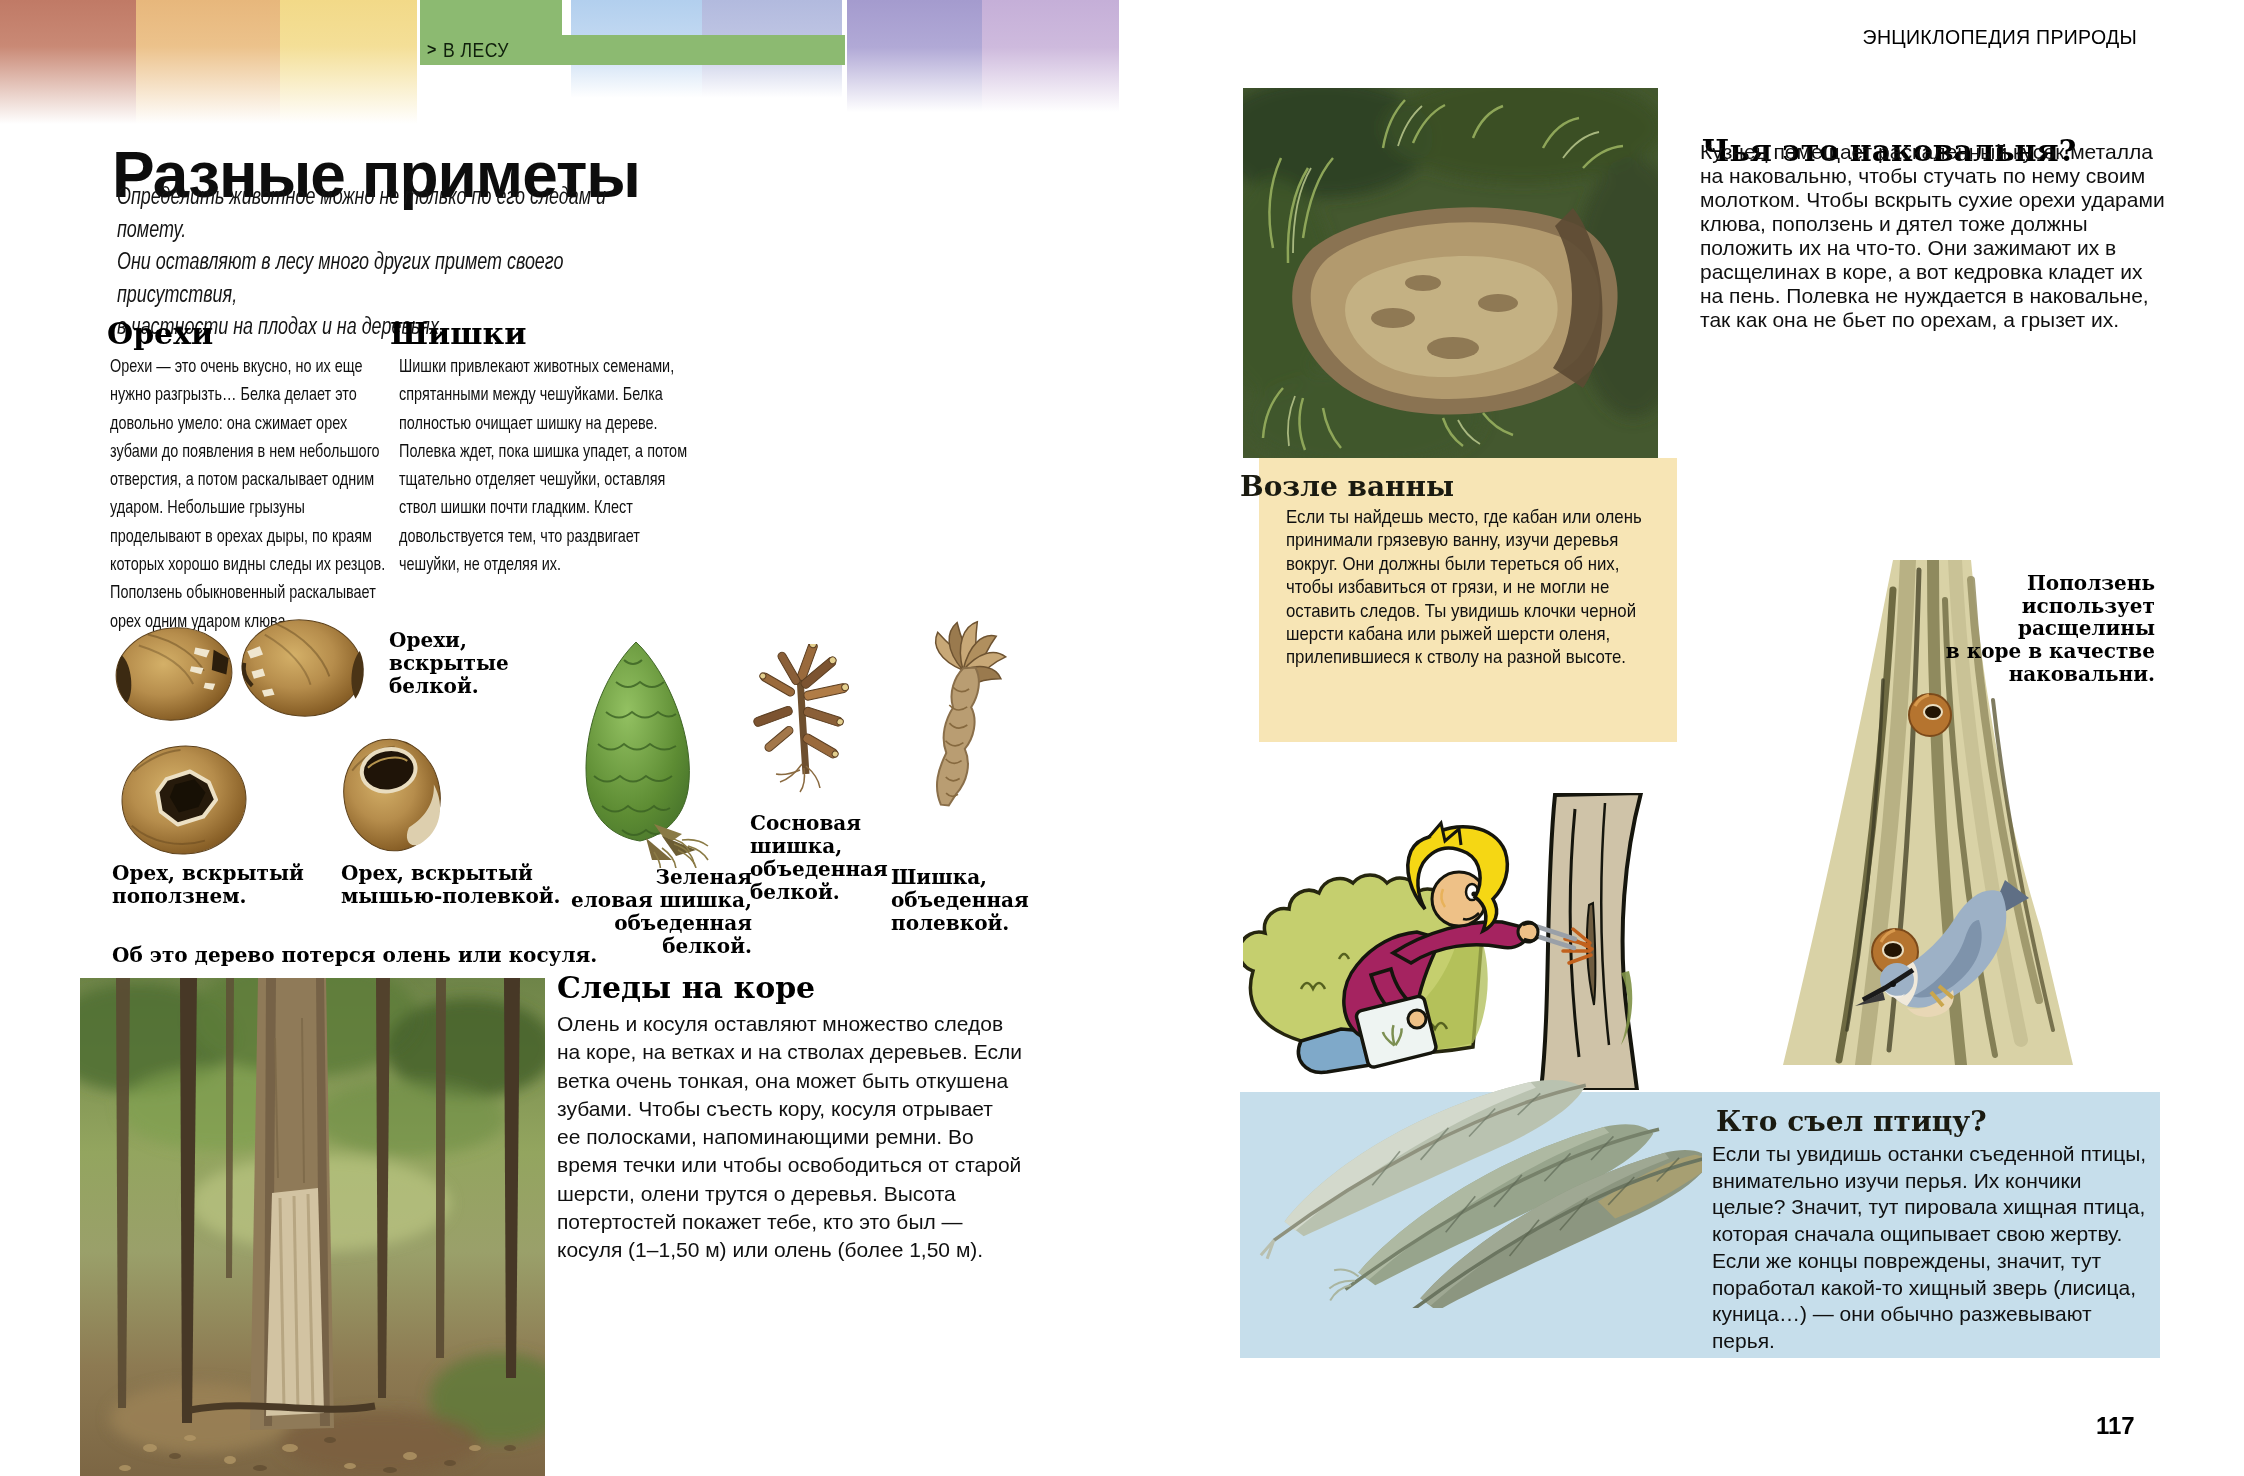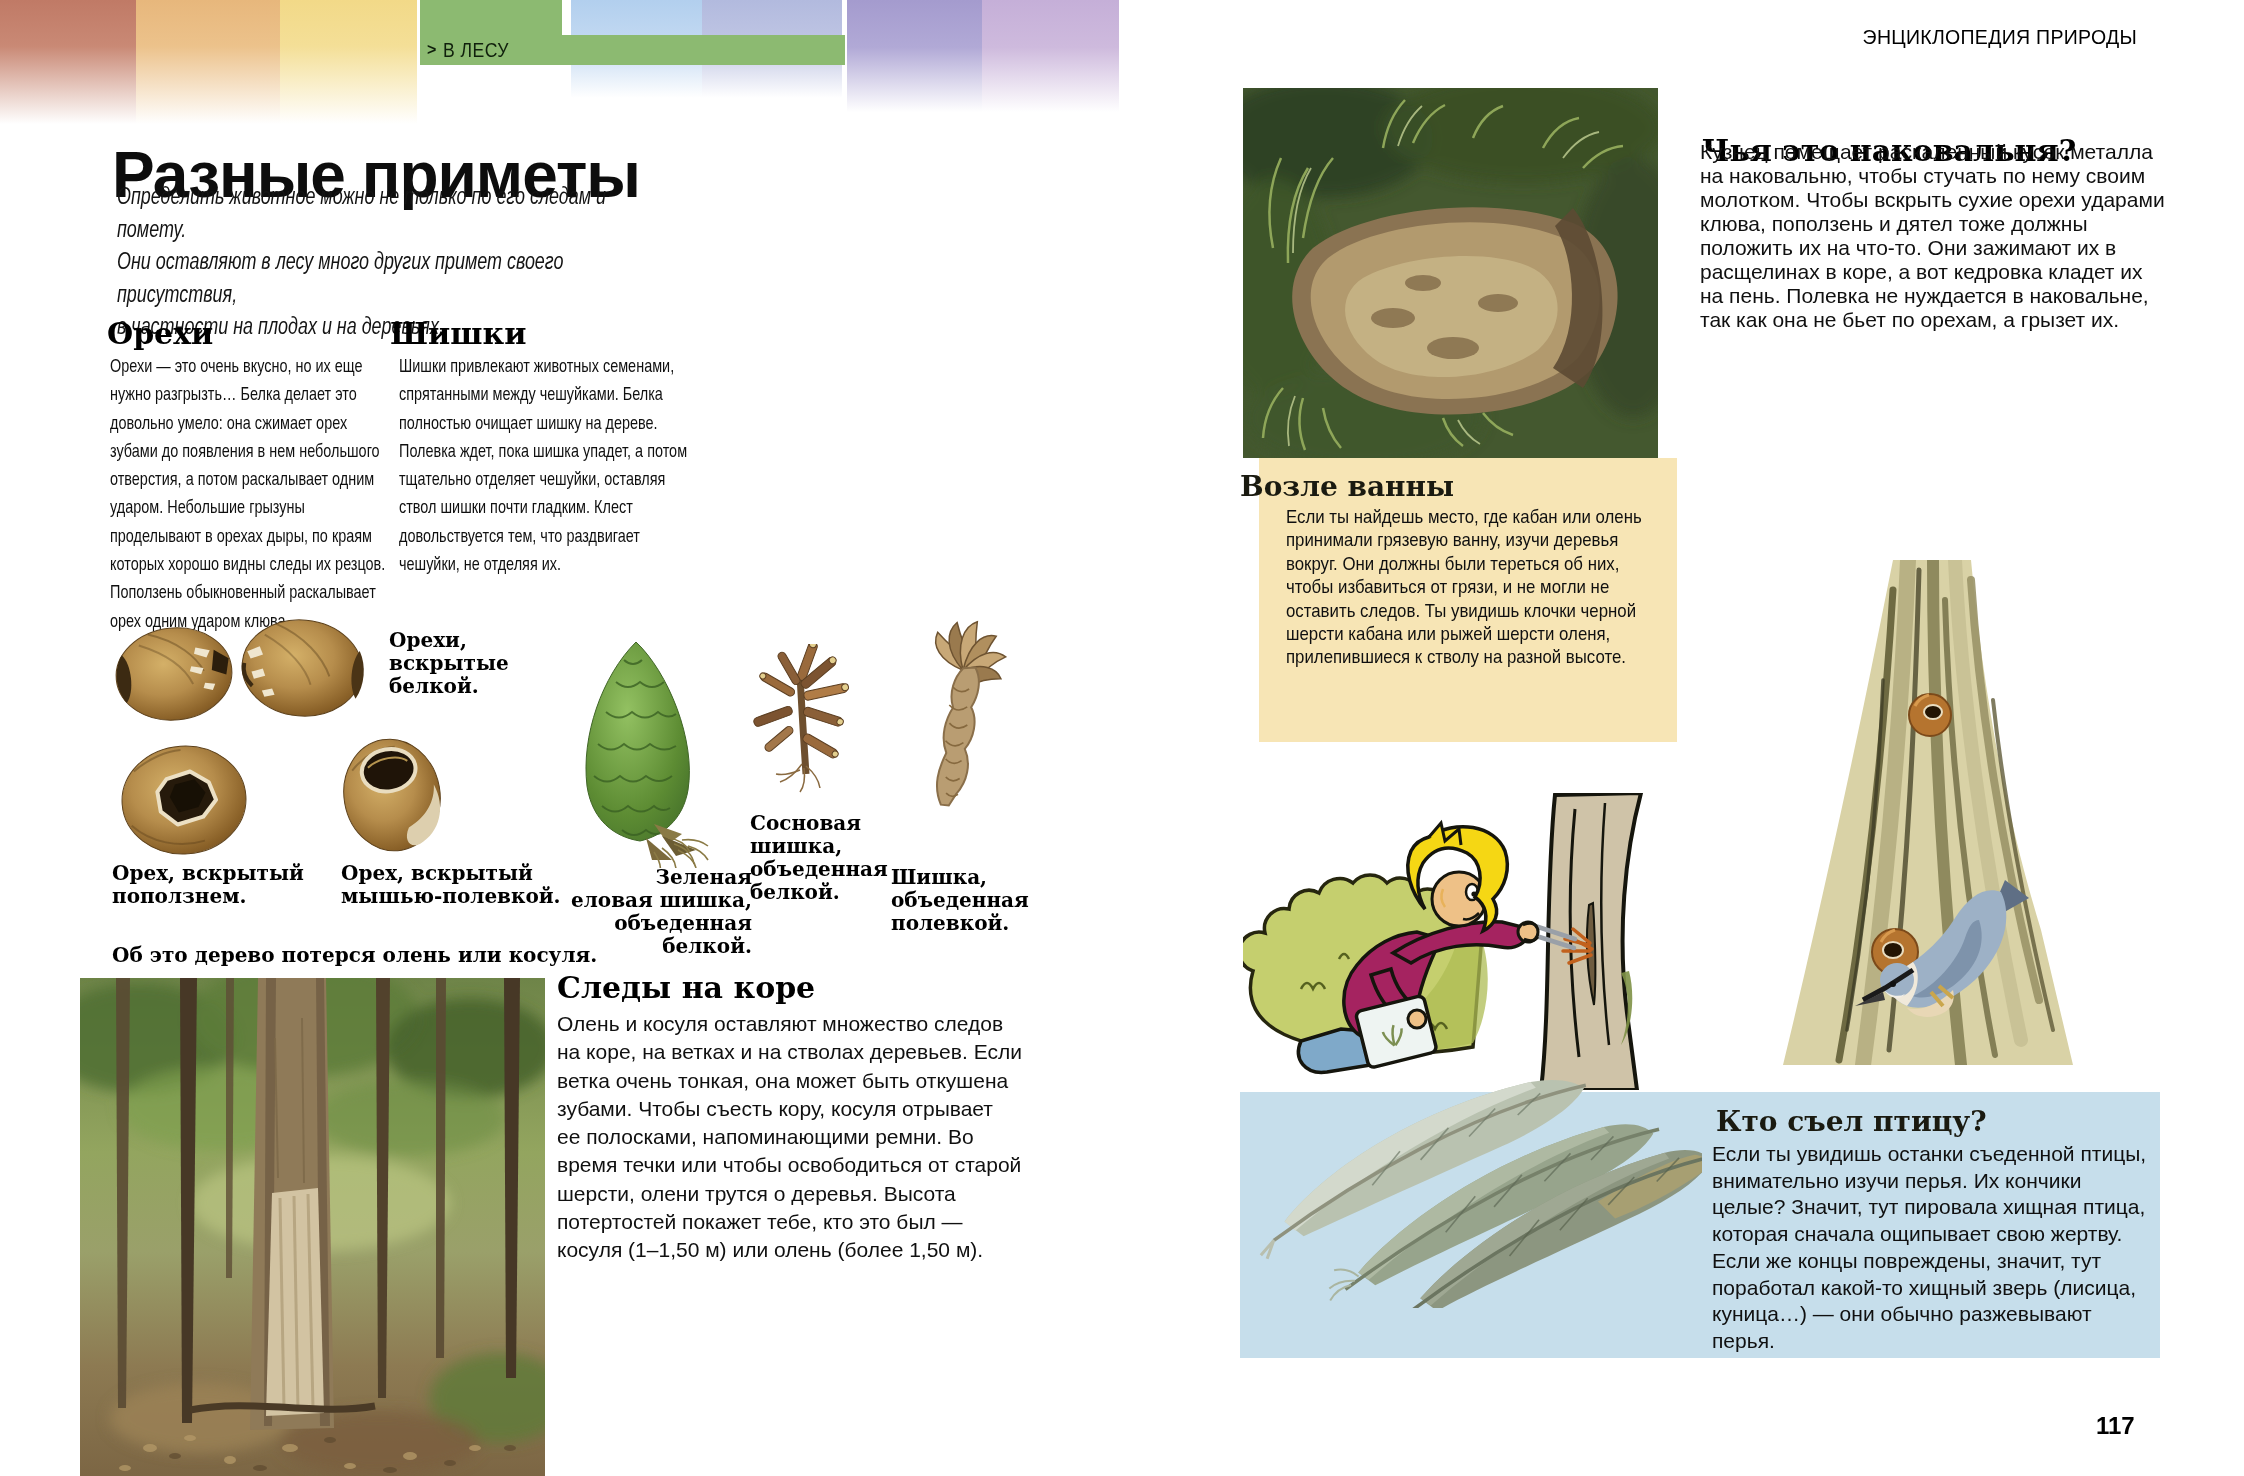--- a/index.html
+++ b/index.html
@@ -400,20 +400,25 @@
         <path d="M164,446 C150,440 142,428 142,416 C152,412 162,408 170,402 C178,412 176,432 164,446 Z" fill="#f0e9da"></path>
         <circle cx="154" cy="420" r="17" fill="#9db1c6"></circle>
         <path d="M140,428 a17,17 0 0 0 22,6 C158,440 146,440 140,428 Z" fill="#f2efe6"></path>
         <path d="M170,410 L142,428 L120,440" stroke="#1a1a1a" stroke-width="5" fill="none"></path>
         <circle cx="150" cy="424" r="3" fill="#101010"></circle>
         <polygon points="140,432 112,446 142,440" fill="#3a3a3a"></polygon>
         <path d="M188,432 L200,446 M196,426 L210,438" stroke="#caa64c" stroke-width="4"></path>
       </g>
     </svg>
   </div>
+  <div class="abs cap pre" style="left:1905px;top:572px;width:250px;text-align:right;line-height:22.7px;">Поползень
+использует
+расщелины
+в коре в качестве
+наковальни.</div>
 
   <div class="abs" style="left:1243px;top:793px;width:422px;height:297px;">
     <svg width="422" height="297" viewBox="0 0 422 297">
       <path d="M10,178 a18,18 0 0 1 12,-38 a20,20 0 0 1 24,-24 a20,20 0 0 1 30,-16 a22,22 0 0 1 34,-10 a22,22 0 0 1 34,0 a20,20 0 0 1 32,8 a20,20 0 0 1 28,14 a20,20 0 0 1 22,18 a18,18 0 0 1 12,24 L230,254 C150,268 58,258 26,232 C8,218 4,198 10,178 Z" fill="#c5cf6e" stroke="#26260f" stroke-width="3.5"></path>
       <path d="M220,120 C250,140 252,210 230,250 C180,262 120,262 80,252 C150,250 210,200 220,120 Z" fill="#aebc54" opacity=".75"></path>
       <g stroke="#55611f" stroke-width="2.5" fill="none">
         <path d="M58,196 q6,-12 12,0 q6,-12 12,0"></path>
         <path d="M120,228 q6,-12 12,0 q6,-12 12,0"></path>
         <path d="M180,236 q6,-12 12,0 q6,-12 12,0"></path>
         <path d="M96,166 q5,-10 10,0"></path>

